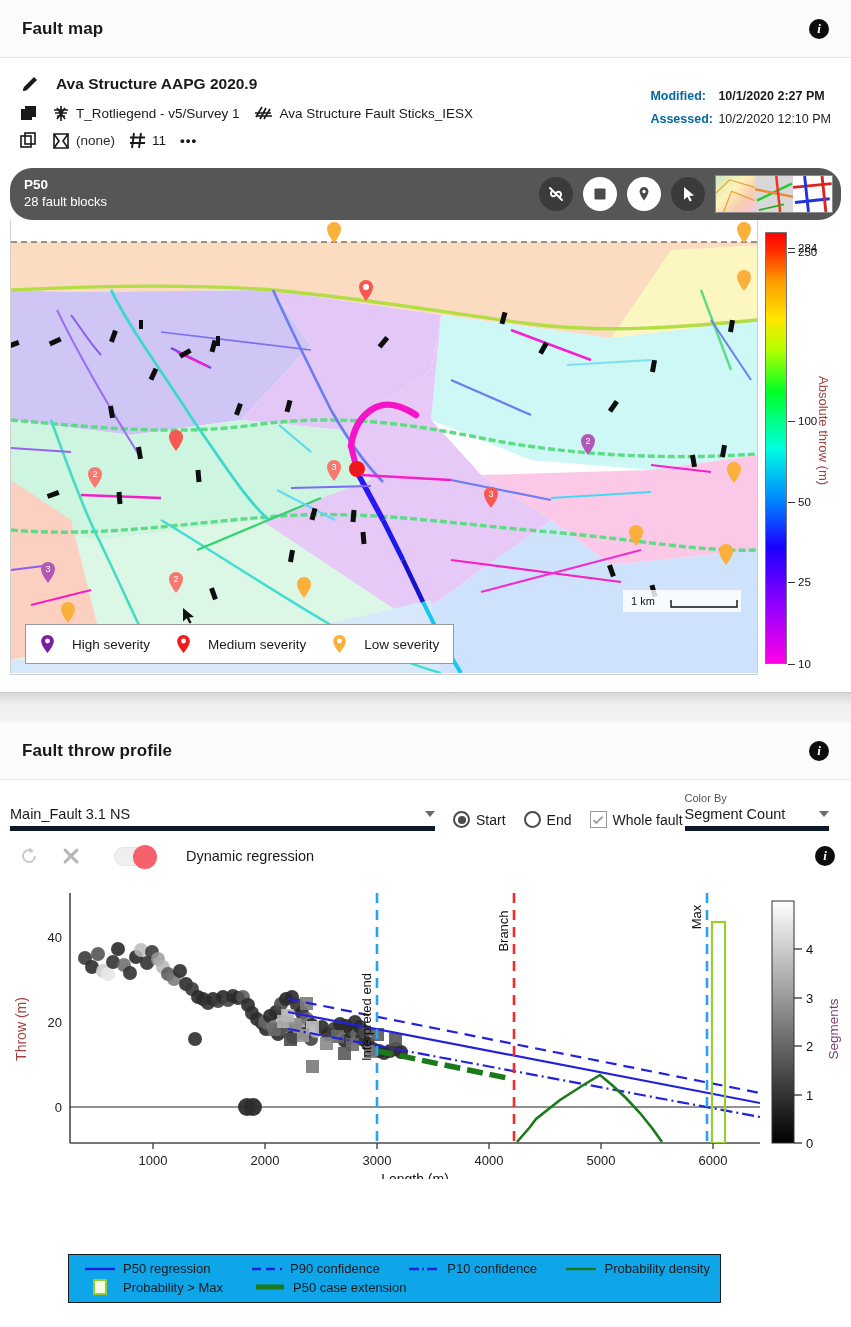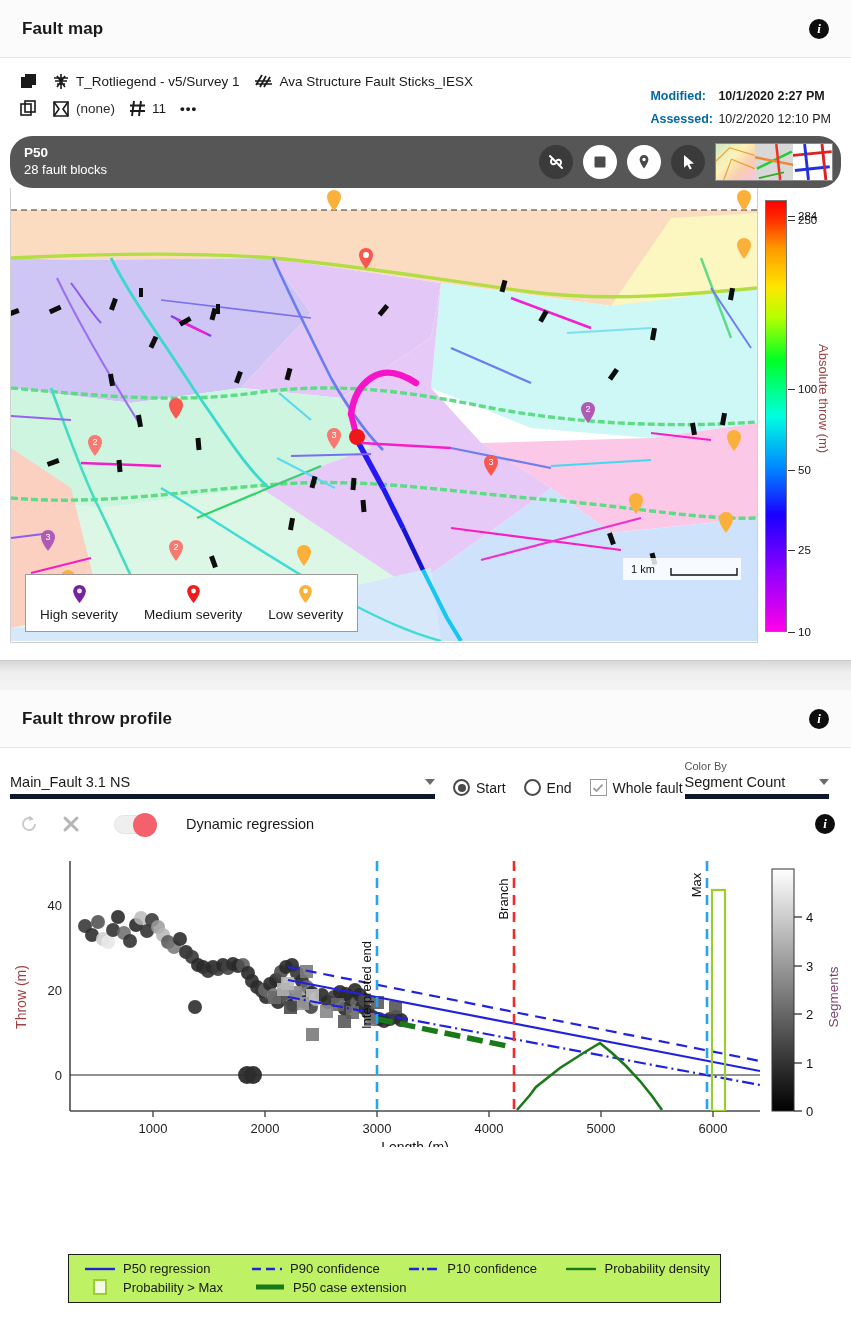--- a/index.html
+++ b/index.html
@@ -92,21 +92,21 @@
   .map-canvas {
     position:absolute; left:10px; top:52px; width: 748px; height: 455px;
     border:1px solid #cfcfcf; border-top:none; overflow:hidden; background:#fff;
   }
   .map-legend {
     position:absolute; left:14px; bottom:10px;
     background: #fff; border:1px solid #9a9a9a;
     padding: 9px 14px; display:flex; align-items:center; gap: 26px;
     font-size: 13.5px;
   }
-  .lg-item { display:flex; align-items:center; gap:3px;flex-direction:column; }
+  .lg-item { display:flex; align-items:center; gap:17px; }
 
   .cbar-wrap {
     position: absolute; left: 765px; top: 58px; width: 86px; height: 448px;
   }
   .cbar {
     position:absolute; left:0; top:6px; width: 22px; height: 432px;
     border: 1px solid #777;
     background: linear-gradient(to top,
       #ff00e8 0%,
       #8c00ff 14%,
@@ -169,40 +169,49 @@
   }
   .tg-label { font-size: 14.5px; margin-left: 14px; }
 
   
   .chart-area { position: relative; width: 851px; height: 300px; margin-top: 10px; }
   .chart-svg { display:block; }
 
   .chart-legend {
     position:absolute; left: 68px; top: 1254px;
     width: 653px;
-    border: 1px solid #1c1c1c; background:#bef264;
+    border: 1px solid #1c1c1c; background:#0ea5e9;
     padding: 6px 10px 7px 14px;
     font-size: 13px;
   }
   .cl-row { display:flex; align-items:center; }
   .cl-item { display:flex; align-items:center; }
   .cl-key { width: 34px; flex:none; display:flex; align-items:center; justify-content:center; margin-right: 6px; }
   .cl-txt { white-space: nowrap; }
 </style>
 </head>
 <body>
 
 <div class="panel-head">
   <div class="title">Fault map</div>
   <div class="spacer"></div>
   <div class="info-dot">i</div>
 </div>
 
 <div class="meta">
 
+  <div class="meta-row first">
+    <span class="mi">
+      <svg width="20" height="20" viewBox="0 0 20 20">
+          <path d="M3 17l1-4L14 3l3 3L7 16z" fill="#1a1a1a"></path>
+          <path d="M3 17l1-4 3 3z" fill="#1a1a1a"></path>
+        </svg>
+    </span>
+    <span class="meta-name">Ava Structure AAPG 2020.9</span>
+  </div>
 
   <div class="meta-row">
     <span class="mi">
       <svg width="18" height="18" viewBox="0 0 18 18">
           <rect x="1" y="4" width="11" height="11" fill="#1a1a1a"></rect>
           <rect x="5" y="1" width="11" height="11" fill="#1a1a1a"></rect>
         </svg>
     </span>
     <span class="gap"></span>
     <span class="mi">

